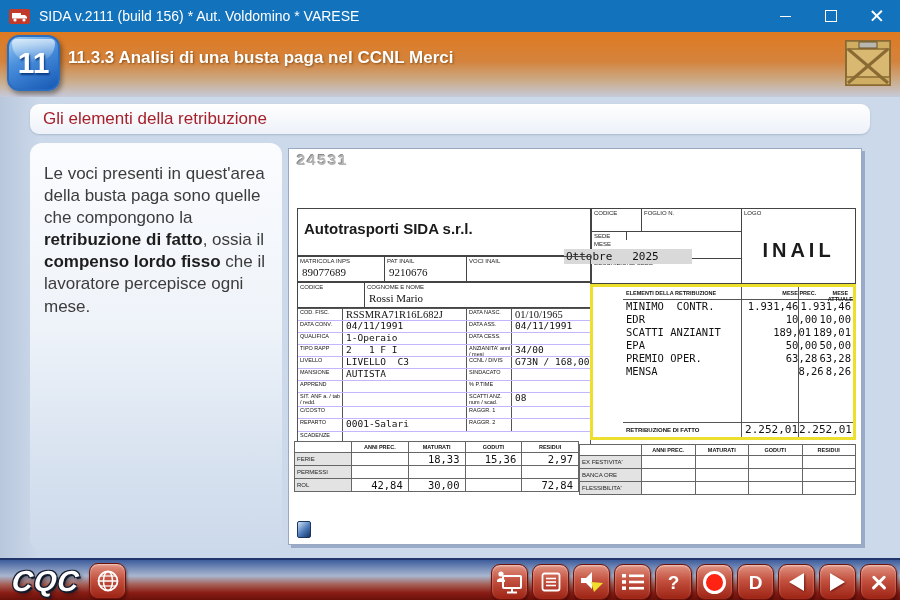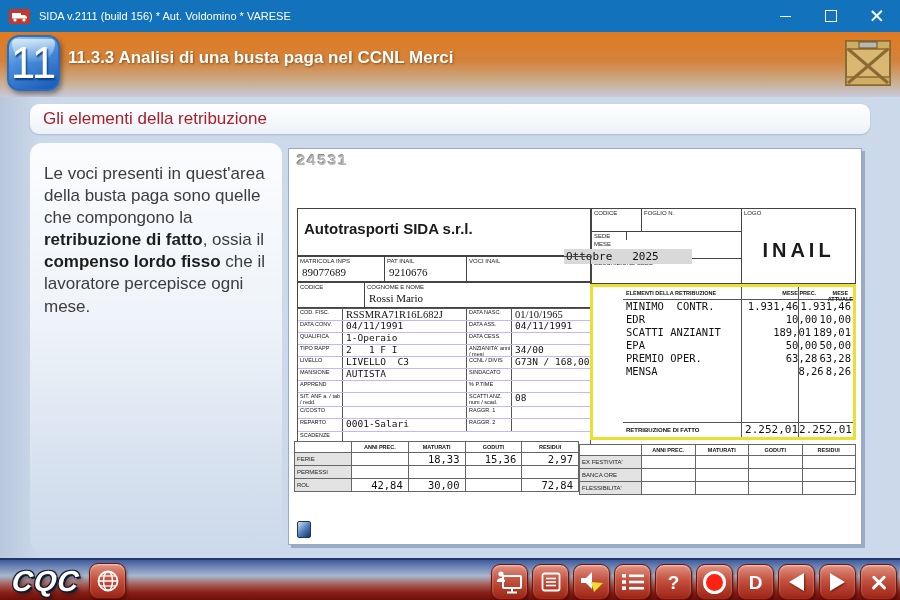--- a/index.html
+++ b/index.html
@@ -1,33 +1,33 @@
 <!DOCTYPE html>
 <html><head>
 <meta charset="utf-8">
 <style>
   html,body{margin:0;padding:0;background:#222;}
   .app{position:relative;width:900px;height:600px;overflow:hidden;font-family:"Liberation Sans",sans-serif;background:#ccd9ea;}
 
   
   .titlebar{position:absolute;left:0;top:0;width:900px;height:32px;background:#1272bb;display:flex;align-items:center;}
   .titlebar .appicon{margin-left:9px;width:21px;height:15px;}
-  .titlebar .title{color:#fff;font-size:11px;margin-left:9px;flex:1;}
+  .titlebar .title{color:#fff;font-size:14px;margin-left:9px;flex:1;}
   .wc{width:46px;height:32px;display:flex;align-items:center;justify-content:center;cursor:default;}
   .wc-min i{display:block;width:11px;height:0;border-top:1.6px solid #fff;}
   .wc-max i{display:block;width:10px;height:10px;border:1.4px solid #fff;}
   .wc-close{position:relative;}
   .wc-close i,.wc-close i::after{content:"";display:block;width:14px;height:1.6px;background:#fff;transform:rotate(45deg);}
   .wc-close i::after{transform:rotate(90deg);}
 
   
   .header{position:absolute;left:0;top:32px;width:900px;height:65px;background:linear-gradient(180deg,#df7a21 0%,#d4833c 45%,#cbab88 75%,#c6cadb 100%);}
   .badge11{position:absolute;left:7px;top:3px;width:49px;height:52px;border-radius:12px;border:2px solid #2a6cc0;background:linear-gradient(155deg,#9ccdf2 0%,#4a90dd 40%,#1558b4 100%);box-shadow:2px 3px 5px rgba(0,0,0,.4);display:flex;align-items:center;justify-content:center;}
   .badge11::before{content:"";position:absolute;left:3px;top:2px;right:3px;height:45%;border-radius:9px 9px 40px 40px;background:linear-gradient(180deg,rgba(255,255,255,.65),rgba(255,255,255,.05));}
-  .badge11 span{position:relative;color:#fff;font-size:44px;font-weight:normal;text-shadow:1px 2px 2px #0a3a84;}
+  .badge11 span{position:relative;color:#fff;font-size:30px;font-weight:bold;text-shadow:1px 2px 2px #0a3a84;}
   .header-title{position:absolute;left:68px;top:16px;color:#fff;font-size:17px;font-weight:bold;text-shadow:1px 1px 2px rgba(100,55,5,.65);}
   .crate{position:absolute;right:9px;top:6px;}
 
   
   .content{position:absolute;left:0;top:97px;width:900px;height:461px;background:linear-gradient(90deg,#b9c7dd 0px,#ccd9ea 40px);}
   .section-bar{position:absolute;left:30px;top:7px;width:840px;height:30px;border-radius:9px;background:linear-gradient(180deg,#ffffff,#edf1f8);box-shadow:0 1px 2px rgba(70,90,130,.25);display:flex;align-items:center;}
   .section-bar span{margin-left:13px;color:#a6212b;font-size:17px;}
   .note-panel{position:absolute;left:30px;top:46px;width:252px;height:408px;border-radius:12px;background:linear-gradient(180deg,#fbfcfe 0%,#eef3f9 45%,#d6e1ef 80%,#ccd9ea 100%);}
   .note-panel p{margin:20px 13px 0 14px;color:#3c3c3c;font-size:17px;line-height:1.3;}
   .note-panel b{color:#1d1d1d;}

